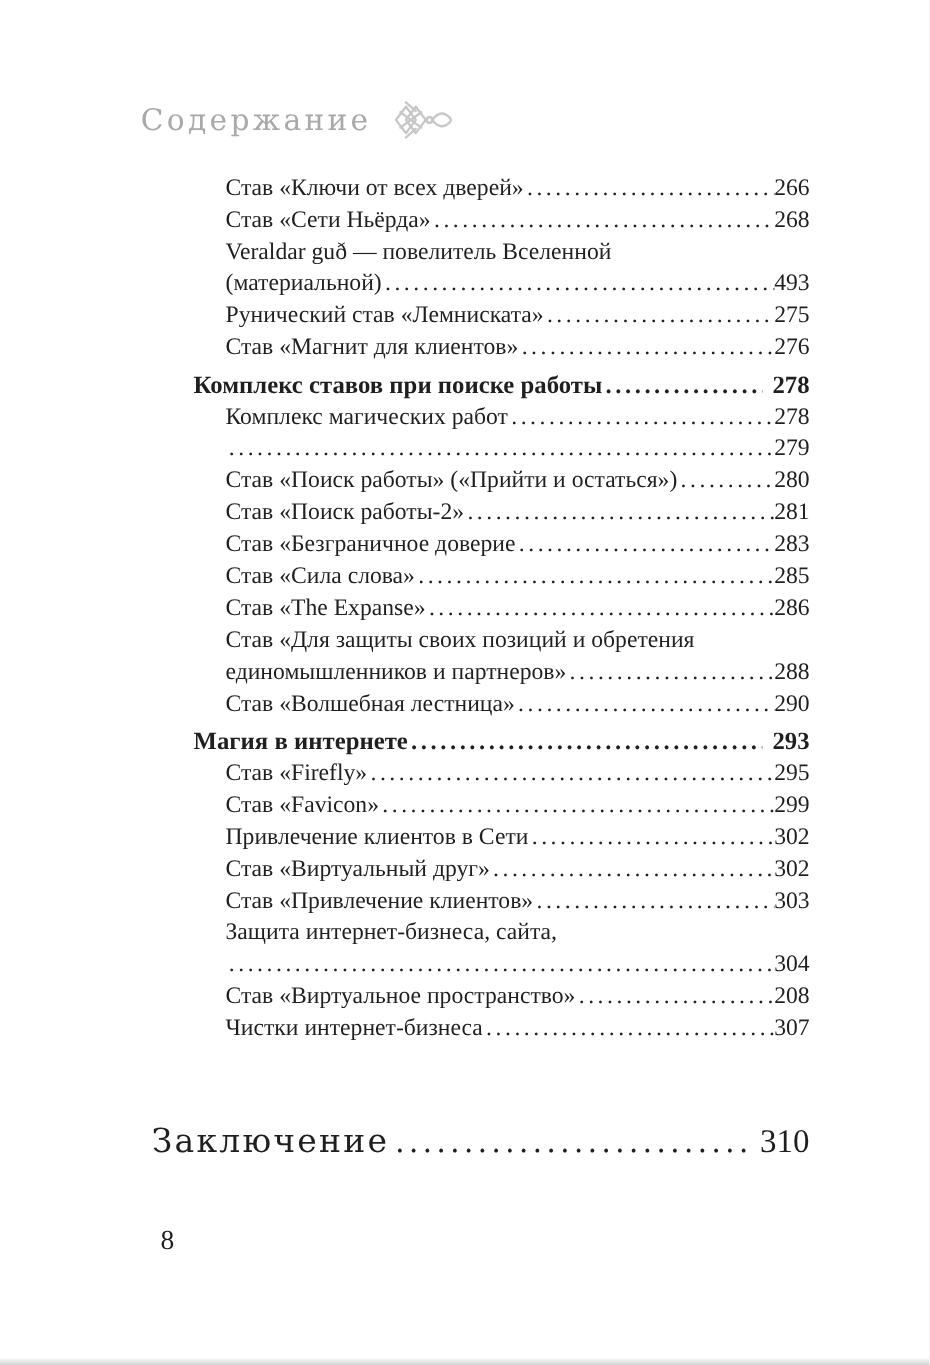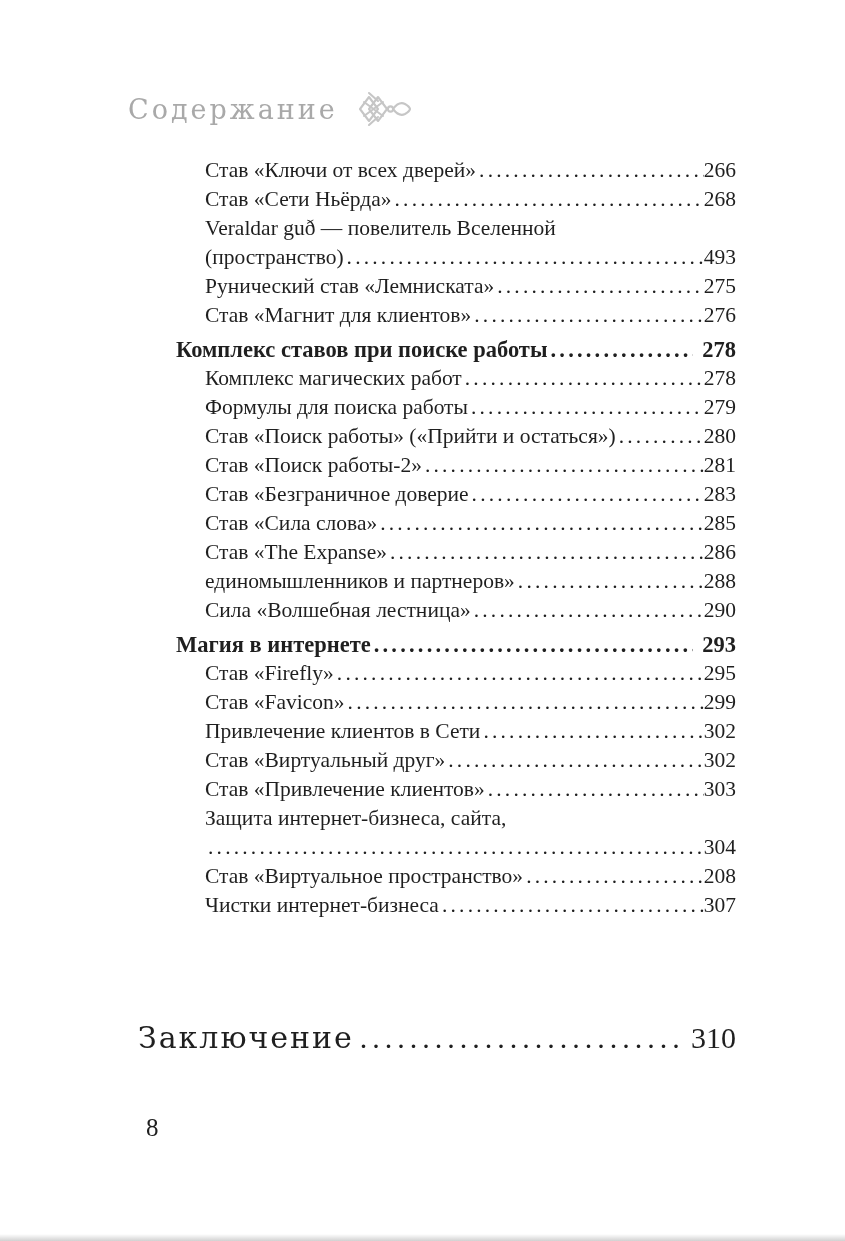--- a/index.html
+++ b/index.html
@@ -104,21 +104,21 @@
       <span class="dots"></span>
       <span class="toc-page">268</span>
     </div>
 
     <div class="toc-row entry no-page">
       <span class="toc-title">Veraldar guð — повелитель Вселенной</span>
 
     </div>
 
     <div class="toc-row entry">
-      <span class="toc-title">(пространство)</span>
+      <span class="toc-title">(материальной)</span>
       <span class="dots"></span>
       <span class="toc-page">493</span>
     </div>
 
     <div class="toc-row entry">
       <span class="toc-title">Рунический став «Лемниската»</span>
       <span class="dots"></span>
       <span class="toc-page">275</span>
     </div>
 
@@ -134,21 +134,20 @@
       <span class="toc-page">278</span>
     </div>
 
     <div class="toc-row entry">
       <span class="toc-title">Комплекс магических работ</span>
       <span class="dots"></span>
       <span class="toc-page">278</span>
     </div>
 
     <div class="toc-row entry">
-      <span class="toc-title">Формулы для поиска работы</span>
       <span class="dots"></span>
       <span class="toc-page">279</span>
     </div>
 
     <div class="toc-row entry">
       <span class="toc-title">Став «Поиск работы» («Прийти и остаться»)</span>
       <span class="dots"></span>
       <span class="toc-page">280</span>
     </div>
 
@@ -169,29 +168,33 @@
       <span class="dots"></span>
       <span class="toc-page">285</span>
     </div>
 
     <div class="toc-row entry">
       <span class="toc-title">Став «The Expanse»</span>
       <span class="dots"></span>
       <span class="toc-page">286</span>
     </div>
 
+    <div class="toc-row entry no-page">
+      <span class="toc-title">Став «Для защиты своих позиций и обретения</span>
+
+    </div>
 
     <div class="toc-row entry">
       <span class="toc-title">единомышленников и партнеров»</span>
       <span class="dots"></span>
       <span class="toc-page">288</span>
     </div>
 
     <div class="toc-row entry">
-      <span class="toc-title">Сила «Волшебная лестница»</span>
+      <span class="toc-title">Став «Волшебная лестница»</span>
       <span class="dots"></span>
       <span class="toc-page">290</span>
     </div>
 
     <div class="toc-row section">
       <span class="toc-title">Магия в интернете</span>
       <span class="dots"></span>
       <span class="toc-page">293</span>
     </div>
 

